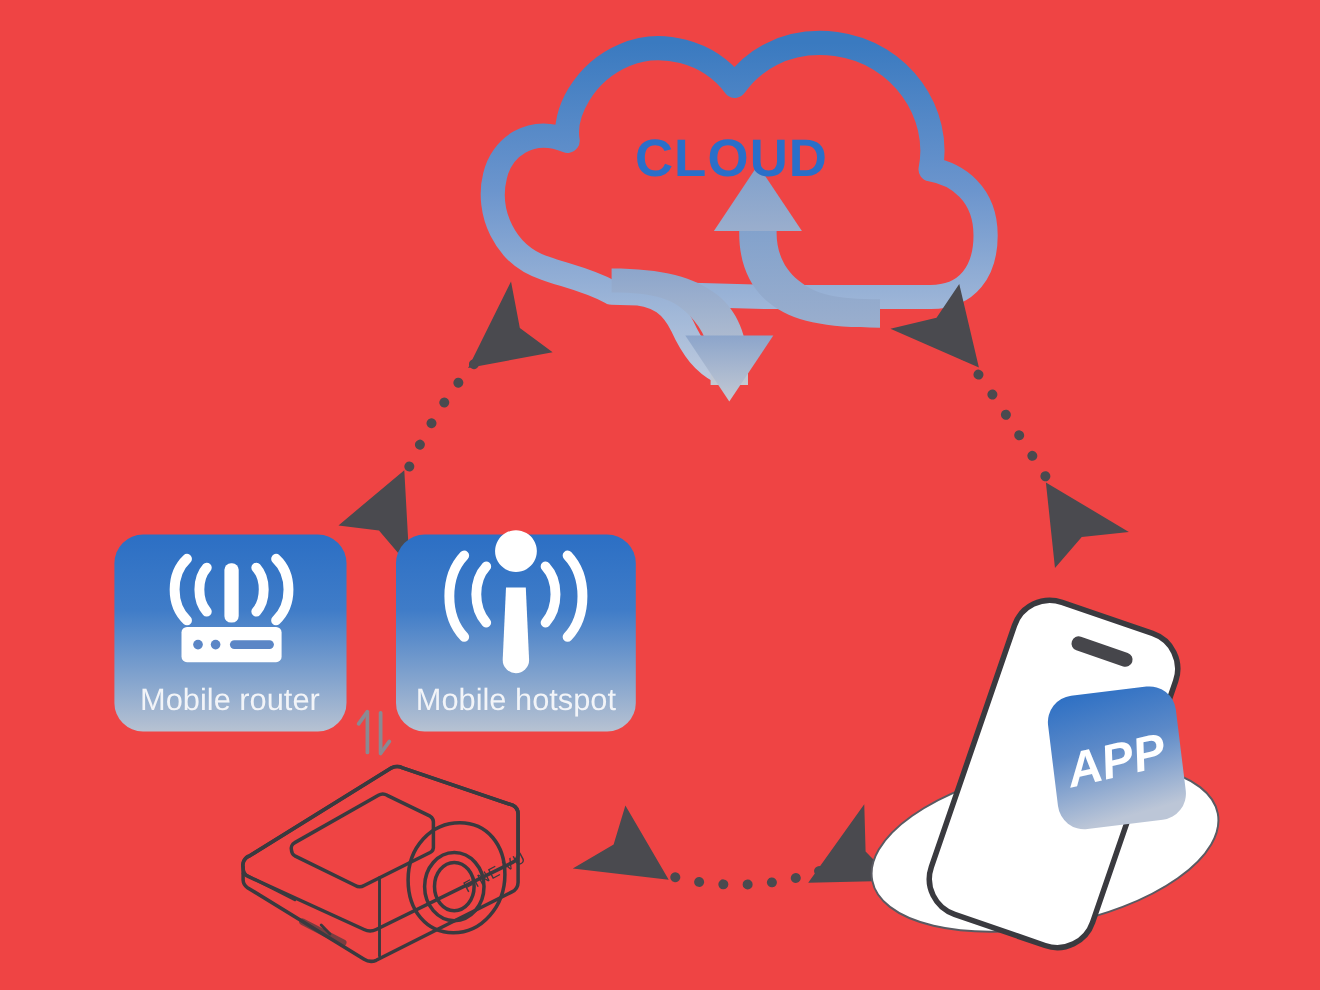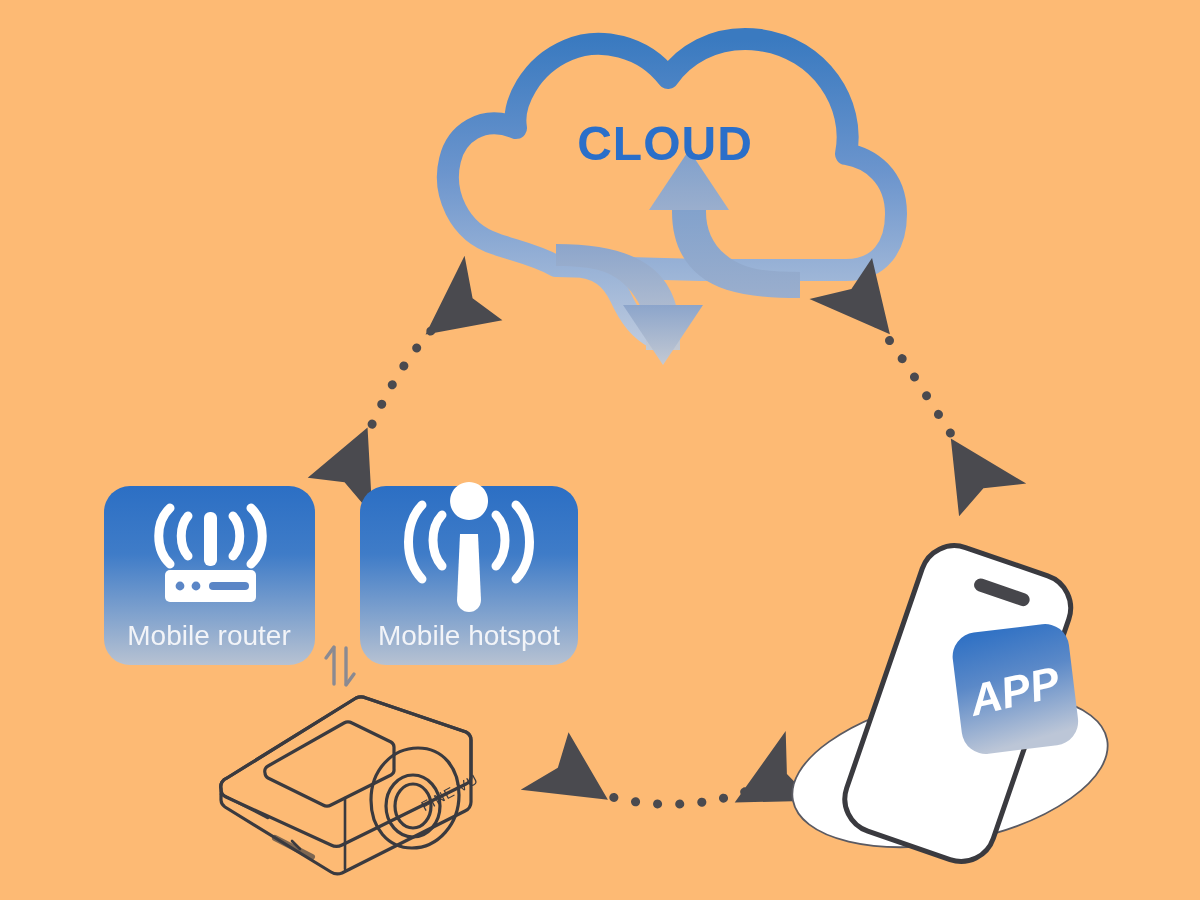--- a/index.html
+++ b/index.html
@@ -8,21 +8,21 @@
     padding: 0;
     background: #ffffff;
   }
   body {
     font-family: "Liberation Sans", sans-serif;
   }
   #stage {
     position: relative;
     width: 1200px;
     height: 900px;
-    background: #fdba74;
+    background: #ef4444;
     overflow: hidden;
   }
   #scene {
     position: absolute;
     inset: 0;
     width: 1200px;
     height: 900px;
   }
   .txt {
     pointer-events: none;

